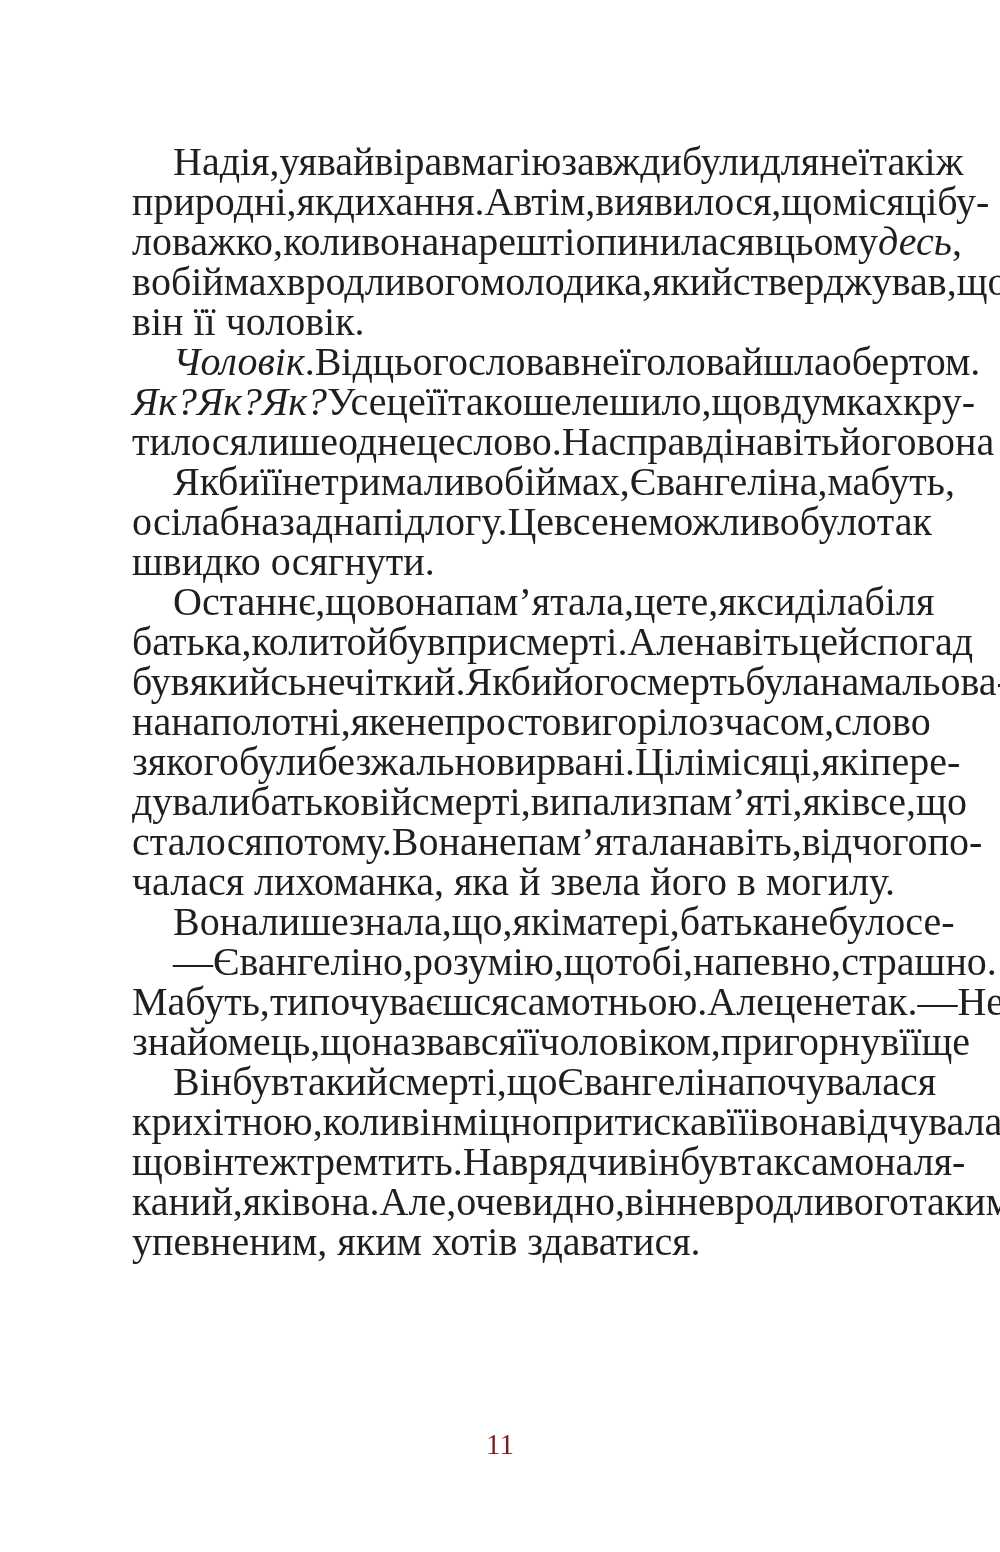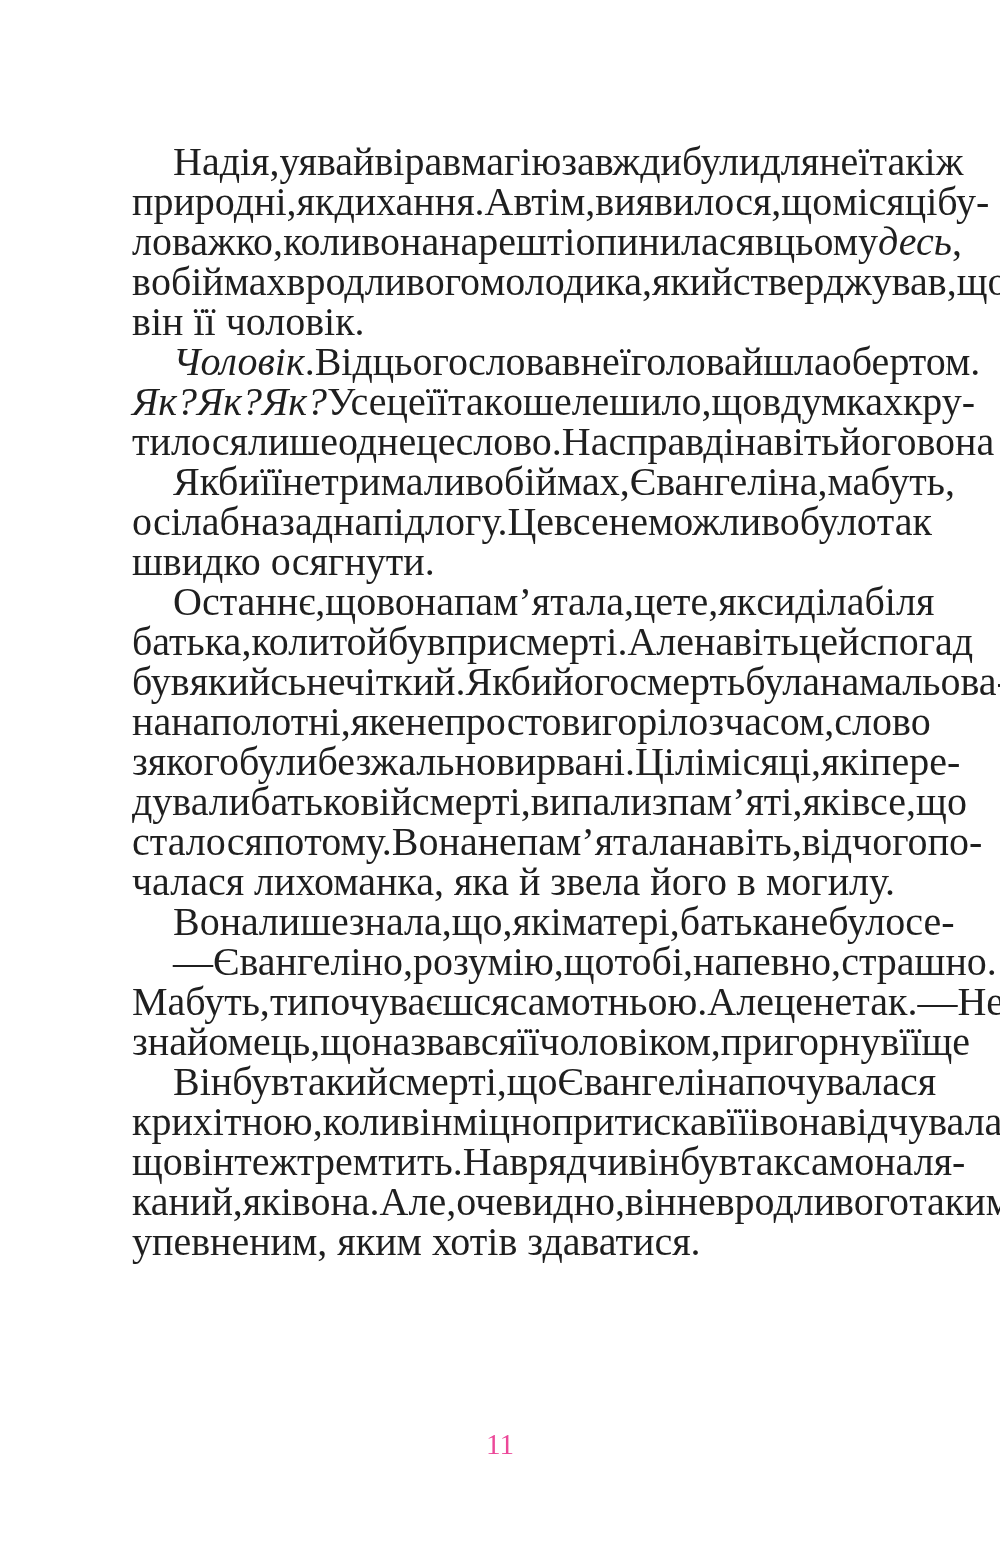--- a/index.html
+++ b/index.html
@@ -53,21 +53,21 @@
     font-style: italic;
   }
   .page-number {
     position: absolute;
     left: 0;
     top: 1428px;
     width: 1000px;
     text-align: center;
     font-size: 29px;
     line-height: 32px;
-    color: #ec4899;
+    color: #7f1d1d;
   }
 </style>
 </head>
 <body style="background: rgb(255, 255, 255); color: rgb(31, 31, 31);">
 
 <div class="book-page">
   <div class="text-block">
       <div class="paragraph">
         <div class="line indent just">
           <span class="tok"><span>Надія,</span></span>

